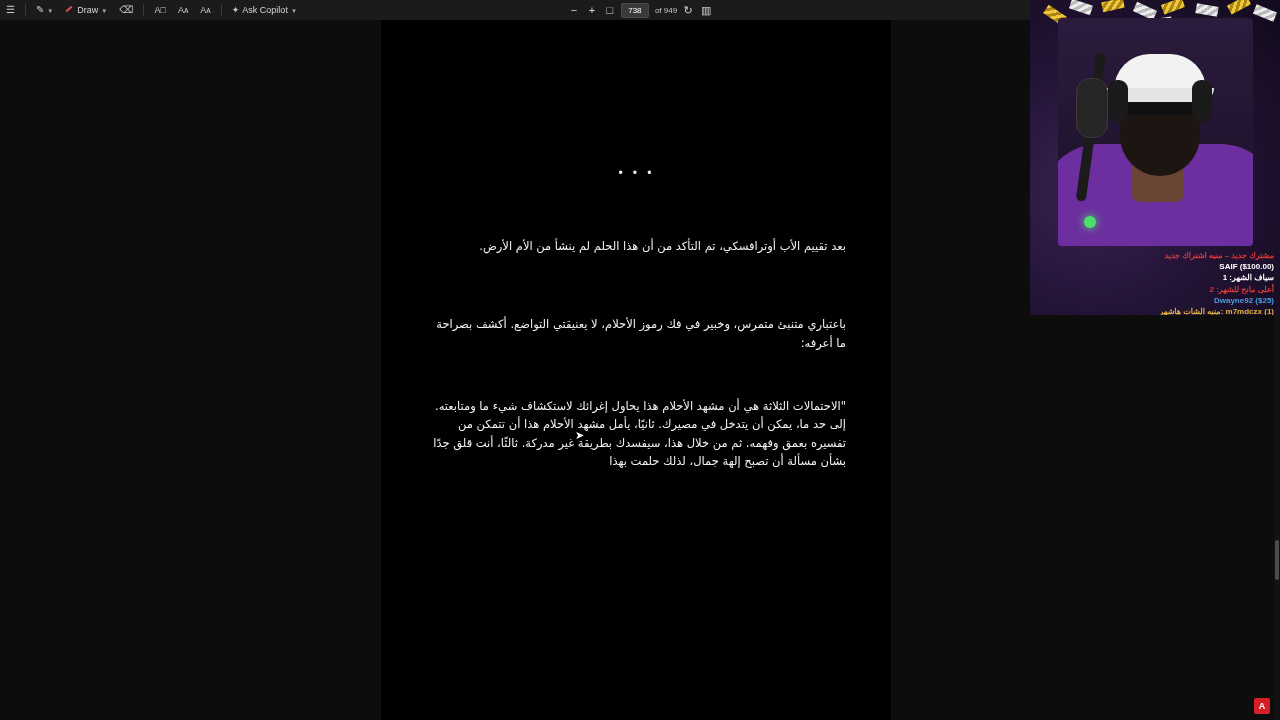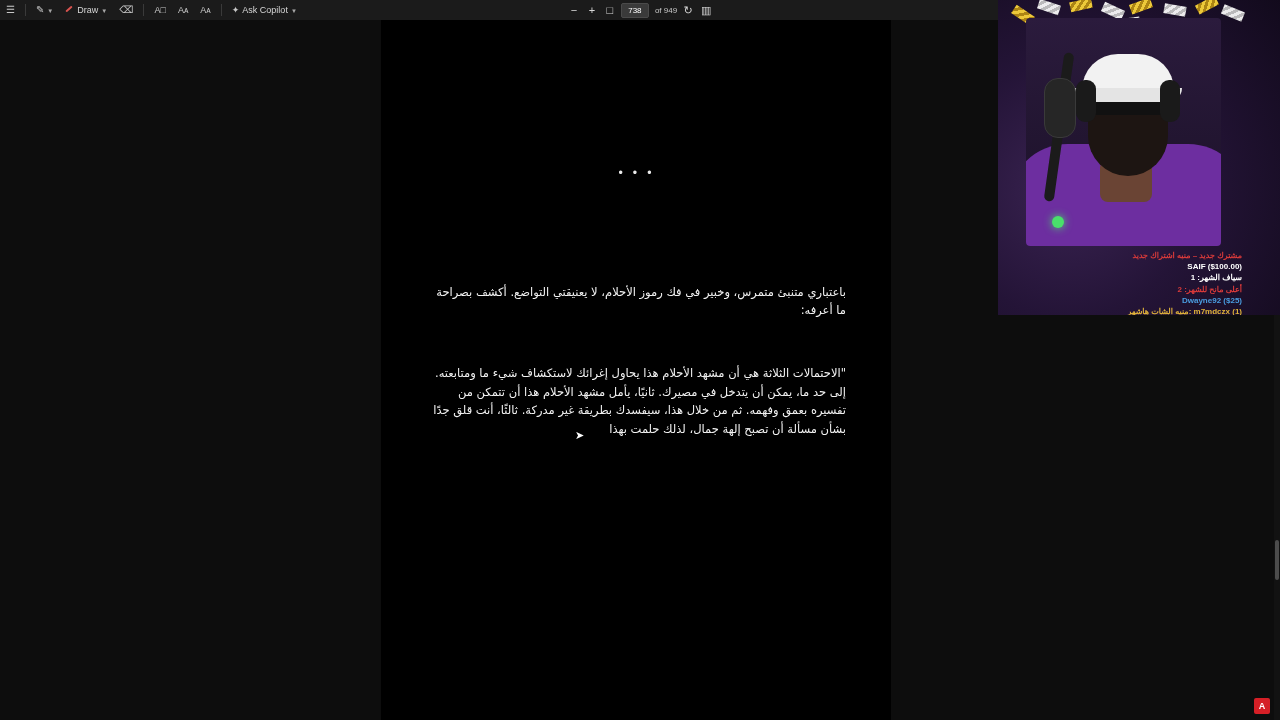--- a/index.html
+++ b/index.html
@@ -92,21 +92,20 @@
   }
   .scroll-thumb{
     position:absolute;right:1px;top:520px;width:4px;height:40px;
     background:#4c4c4c;border-radius:2px;
   }
 
   
   .stream{
     position:absolute;right:0;top:0;width:250px;height:315px;overflow:hidden;
     background:#140d1c;
-    padding-left:32px;
   }
   .stream-bg{
     position:absolute;inset:0;
     background:
       radial-gradient(circle at 25% 60%, #3a2352 0%, #241437 45%, #120a1c 100%);
   }
   .confetti{position:absolute;inset:0;}
   .cf{position:absolute;width:22px;height:10px;opacity:.92;}
   .cf.gold{background:
      repeating-linear-gradient(135deg,#ffd93b 0 3px,#b98f12 3px 6px);}
@@ -251,20 +250,21 @@
     <div class="page page-prev"></div>
 
     <div class="page page-main">
       <div class="doc-text">
         <div style="height:60px"></div>
         <div style="height:22px"></div>
         <div style="height:18px"></div>
         <p class="dots">• • •</p>
         <div style="height:10px"></div>
         <div style="height:26px"></div>
+        <p class="para">بعد تقييم الأب أوترافسكي، تم التأكد من أن هذا الحلم لم ينشأ من الأم الأرض.</p>
         <div style="height:22px"></div>
         <div style="height:24px"></div>
         <p class="para">باعتباري متنبئ متمرس، وخبير في فك رموز الأحلام، لا يعنيقتي التواضع. أكشف بصراحة ما أعرفه:</p>
         <div style="height:30px"></div>
         <p class="para">"الاحتمالات الثلاثة هي أن مشهد الأحلام هذا يحاول إغرائك لاستكشاف شيء ما ومتابعته. إلى حد ما، يمكن أن يتدخل في مصيرك. ثانيًا، يأمل مشهد الأحلام هذا أن تتمكن من تفسيره بعمق وفهمه. ثم من خلال هذا، سيفسدك بطريقة غير مدركة. ثالثًا، أنت قلق جدًا بشأن مسألة أن تصبح إلهة جمال، لذلك حلمت بهذا</p>
       </div>
     </div>
 
     <div class="cursor">➤</div>
   </div>

